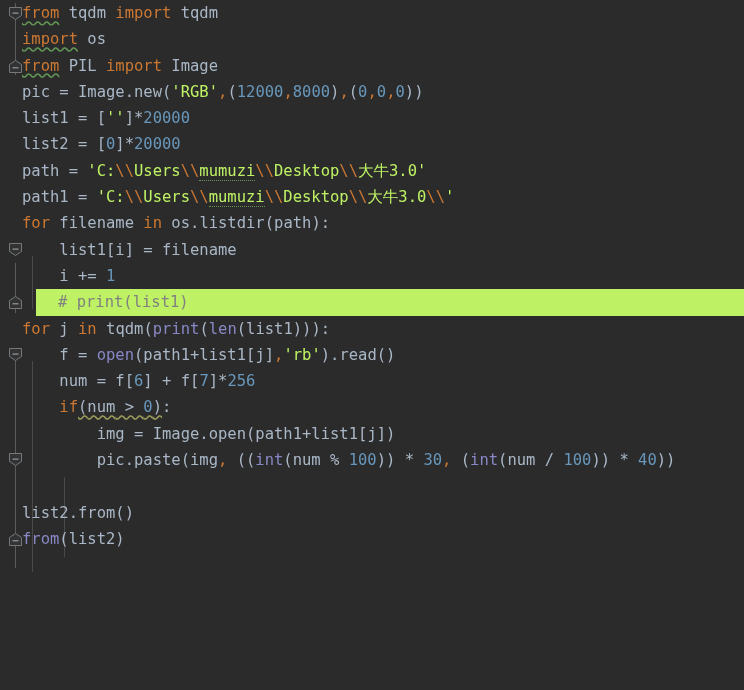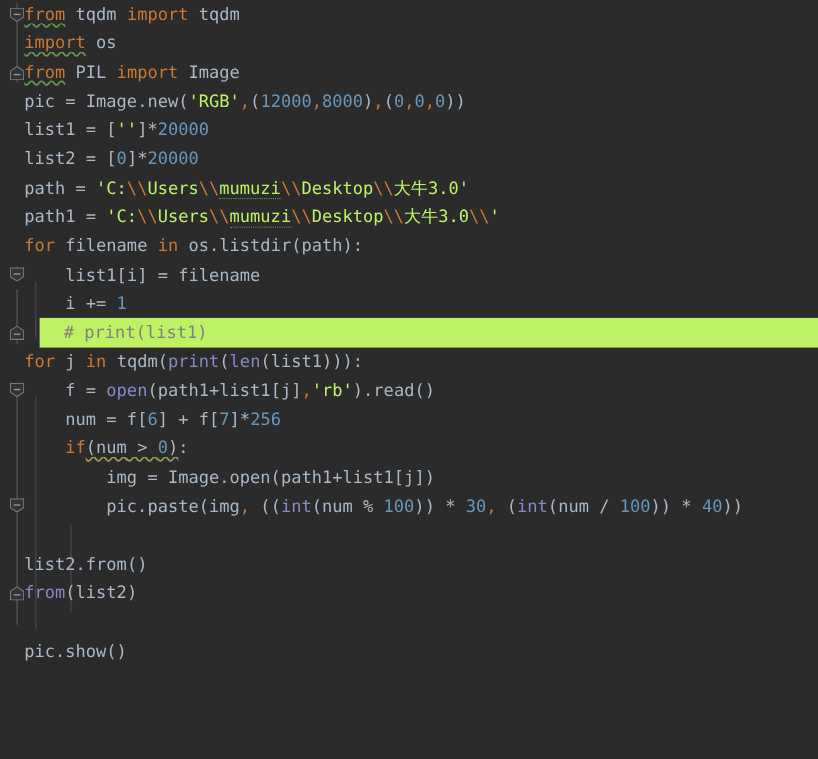--- a/index.html
+++ b/index.html
@@ -211,16 +211,15 @@
 
 
     <div class="line">&nbsp;</div>
 
     <div class="line"><span class="var">list2</span><span class="op">.</span><span class="id">from</span><span class="op">()</span></div>
 
     <div class="line"><span class="bi">from</span><span class="op">(</span><span class="var">list2</span><span class="op">)</span></div>
 
     <div class="line">&nbsp;</div>
 
-    <div class="line"><span class="var">pic</span><span class="op">.</span><span class="id">show</span><span class="op">()</span></div>
 
   </div>
 </div>
 
 </body></html>

